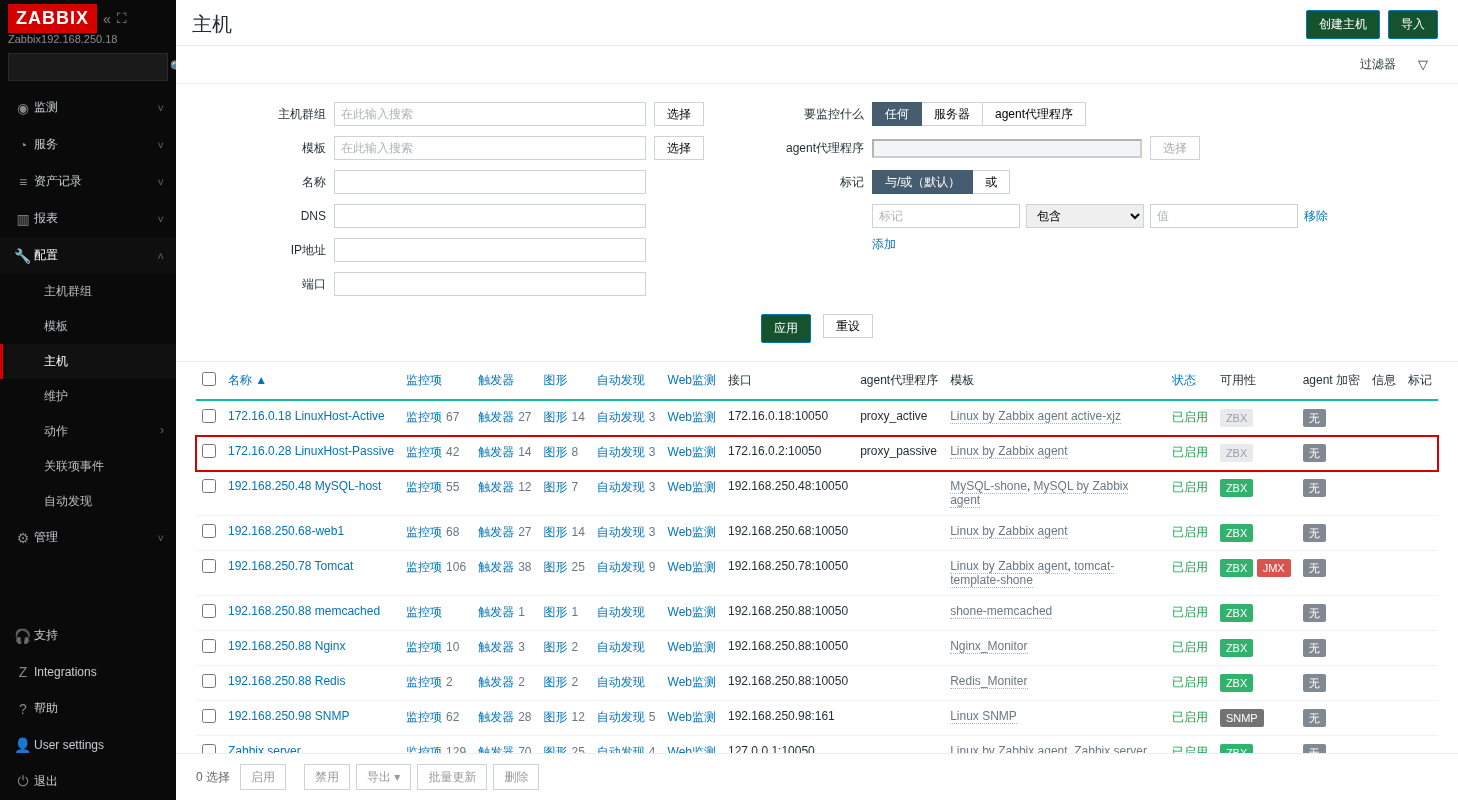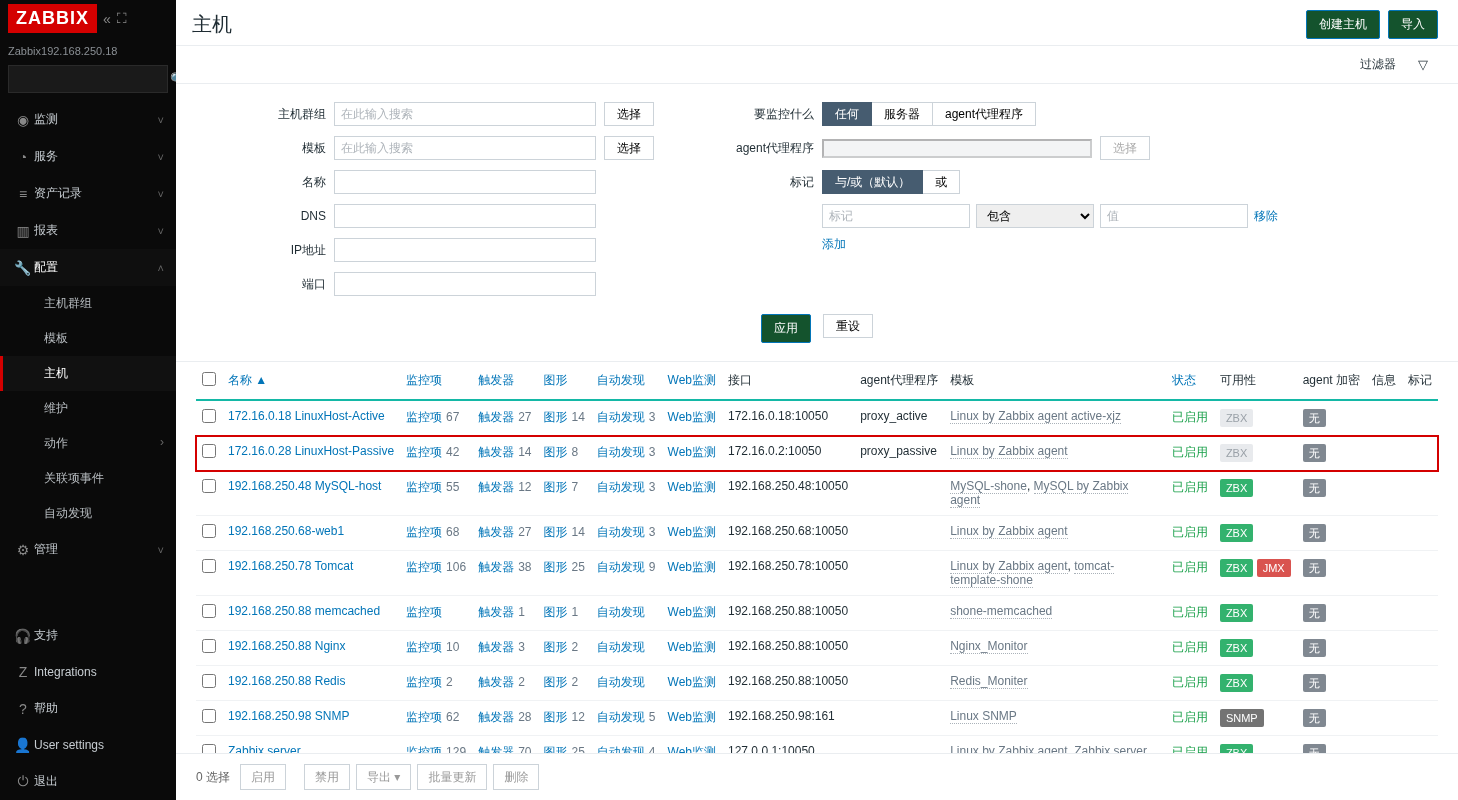--- a/index.html
+++ b/index.html
@@ -6,21 +6,21 @@
   body { font-family: Arial, "Microsoft YaHei", sans-serif; font-size: 12px; color: #1f2c33; background:#fff; }
   a { text-decoration:none; color:#0275b8; }
   .app { display:flex; height:800px; width:1458px; overflow:hidden; }
 
   
   .sidebar { width:176px; background:#0a0a0a; color:#bbb; display:flex; flex-direction:column; }
   .sb-top { padding:4px 8px 0 8px; }
   .logo-row { display:flex; align-items:center; gap:6px; }
   .logo { background:#d40000; color:#fff; font-weight:bold; font-size:18px; padding:4px 8px; letter-spacing:1px; }
   .logo-ctl { color:#888; cursor:pointer; font-size:14px; }
-  .subhost { color:#8a8f94; font-size:11px; margin-top:12px; }
+  .subhost { color:#8a8f94; font-size:11px; margin-top:0; }
   .sb-search { margin:8px; display:flex; align-items:center; background:#1a1a1a; border:1px solid #2a2a2a; height:28px; padding:0 6px; }
   .sb-search input { flex:1; background:transparent; border:none; outline:none; color:#ccc; font-size:12px; }
   .sb-search .sicon { color:#888; }
   .nav { list-style:none; }
   .nav>li { display:flex; align-items:center; padding:10px 12px; cursor:pointer; color:#c7cdd2; }
   .nav>li .navicon { width:22px; text-align:center; font-size:14px; color:#888; }
   .nav>li .chev { margin-left:auto; color:#666; font-size:11px; }
   .nav>li.active { background:#0f0f0f; color:#fff; }
   .subnav { list-style:none; }
   .subnav li { padding:9px 12px 9px 44px; cursor:pointer; color:#b8bdc1; }
@@ -38,21 +38,21 @@
   .filter-tab { display:flex; align-items:center; gap:22px; padding:6px 10px; cursor:pointer; background:#fff; }
   .filter-tab .funnel { font-size:13px; }
 
   
   .filter-panel { background:#fff; padding:18px 30px 6px 30px; border-bottom:1px solid #eaedf0; }
   .filter-grid { display:flex; gap:60px; }
   .fcol { display:flex; flex-direction:column; gap:10px; }
   .fc-left .frow { display:flex; align-items:center; gap:8px; }
   .fc-left .frow label { width:120px; text-align:right; color:#1f2c33; }
   .fc-left input[type=text] { height:24px; border:1px solid #ccd3d9; padding:0 6px; font-size:12px; }
-  .w254 { width:262px; }
+  .w254 { width:312px; }
   .btn-sel { height:24px; padding:0 12px; border:1px solid #ccd3d9; background:#fff; cursor:pointer; font-size:12px; }
   .fc-right .frow { display:flex; align-items:center; gap:8px; }
   .fc-right .frow label { width:100px; text-align:right; }
   .seg { display:flex; }
   .seg button { height:24px; padding:0 12px; border:1px solid #ccd3d9; background:#fff; font-size:12px; cursor:pointer; }
   .seg button+button { border-left:none; }
   .seg button.on { background:#465c70; color:#fff; border-color:#465c70; }
   .tag-row { display:flex; gap:6px; align-items:center; }
   .tag-row input, .tag-row select { height:24px; border:1px solid #ccd3d9; font-size:12px; padding:0 6px; }
   .tag-row input { width:148px; }

